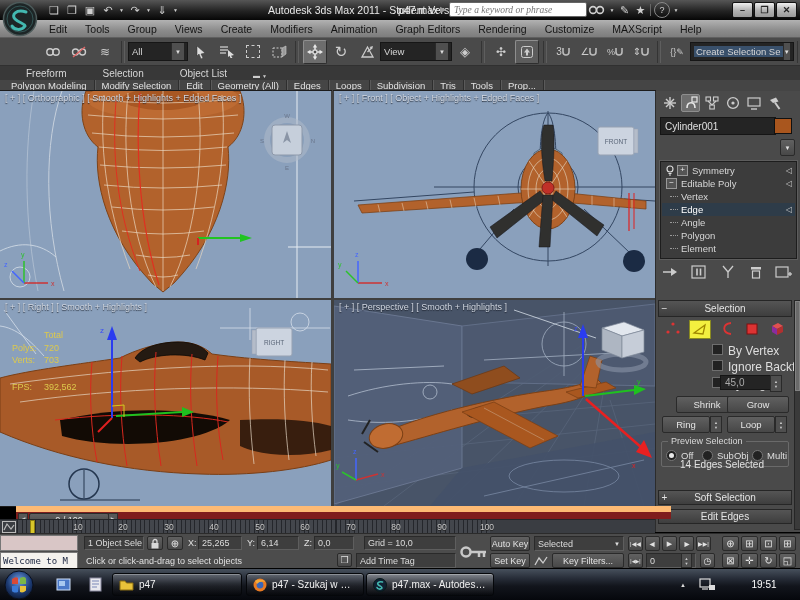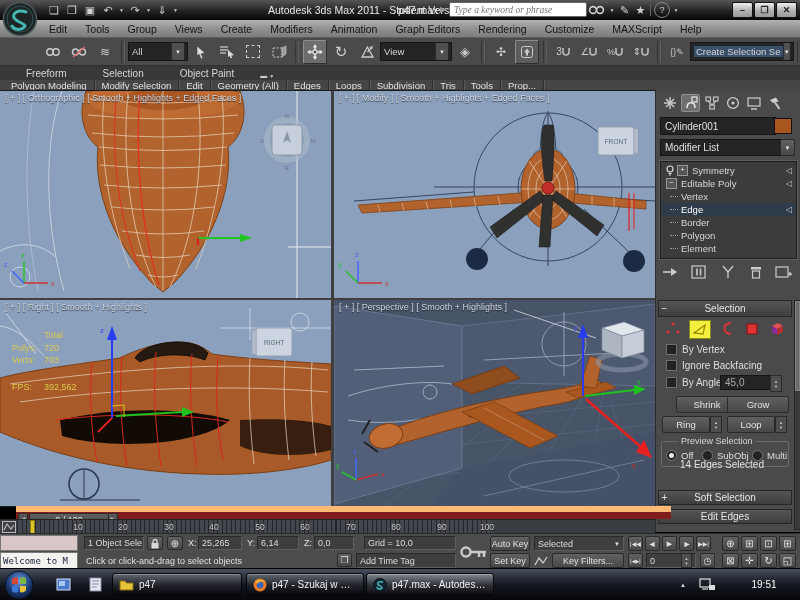--- a/index.html
+++ b/index.html
@@ -54,29 +54,29 @@
   .stackrow.sel{background:#2e3c49;color:#fff;}
   .pmbox{width:9px;height:9px;background:#555;border:1px solid #999;color:#eee;font-size:8px;line-height:7px;
          text-align:center;margin-right:4px;flex:none;}
   .tri{margin-left:auto;margin-right:3px;color:#c9c9c9;font-size:8px;}
   .treedash{display:inline-block;width:8px;border-top:1px dotted #9a9a9a;margin:0 3px 0 8px;}
   .rollhdr{height:15px;background:linear-gradient(#555,#3e3e3e);border:1px solid #262626;
            display:flex;align-items:center;color:#e4e4e4;font-size:10px;font-weight:bold;}
   .rollhdr .pm{width:11px;text-align:center;font-weight:normal;font-size:10px;}
   .rollhdr .ttl{flex:1;text-align:center;margin-right:11px;font-weight:normal;}
   .cb{width:9px;height:9px;background:#222;border:1px solid #6e6e6e;margin-right:5px;flex:none;}
-  .cbrow{position:absolute;display:flex;align-items:flex-end;color:#dedede;font-size:10px;}
+  .cbrow{position:absolute;display:flex;align-items:flex-start;color:#dedede;font-size:12px;margin-left:46px;}
   .smallbtn{background:linear-gradient(#606060,#474747);border:1px solid #2a2a2a;border-radius:2px;
             color:#e4e4e4;font-size:9.5px;display:flex;align-items:center;justify-content:center;}
   .spin{width:10px;height:15px;background:#4f4f4f;border:1px solid #2a2a2a;display:flex;flex-direction:column;
         align-items:center;justify-content:center;color:#ccc;font-size:4px;line-height:5px;}
   .radio{width:9px;height:9px;border-radius:50%;background:#222;border:1px solid #777;margin-right:4px;position:relative;flex:none;}
   .radio.on:after{content:"";position:absolute;left:2px;top:2px;width:5px;height:5px;border-radius:50%;background:#e8e8e8;}
   .fieldset{border:1px solid #6a6a6a;border-radius:2px;}
-  .fieldset .legend{position:absolute;top:-6px;left:6px;background:#4a4a4a;padding:0 3px;font-size:9px;color:#d8d8d8;margin-left:10px;}
+  .fieldset .legend{position:absolute;top:-6px;left:6px;background:#4a4a4a;padding:0 3px;font-size:9px;color:#d8d8d8;}
   
   .timeslider{left:16px;top:506px;width:655px;height:13px;background:#7f1d1d;border-top:6px solid #fdba74;box-sizing:border-box;}
   .tsarrow{position:absolute;top:1px;width:10px;height:11px;background:#585858;border:1px solid #2e2e2e;
            color:#ccc;font-size:6px;display:flex;align-items:center;justify-content:center;box-sizing:border-box;}
   .trackbar{left:0;top:519px;width:655px;height:14px;background:#3a3d42;border-top:1px solid #24262a;box-sizing:border-box;}
   .ruler{position:absolute;left:17px;top:0;width:473px;height:14px;
          background:repeating-linear-gradient(90deg,#24262b 0 1px,#43464c 1px 4.55px);}
   .ticklabel{position:absolute;top:2px;transform:translateX(-50%);font-size:8.5px;color:#c9c9c9;text-shadow:0 1px 0 #222;}
   
   .statusbar{left:0;top:533px;width:800px;height:35px;background:#4c4c4c;border-top:1px solid #2b2b2b;box-sizing:border-box;}
@@ -272,21 +272,21 @@
         <span class="txt" style="background:#39506b;padding:0 2px">Create Selection Se</span>
         <span class="arrow">▼</span>
       </div>
     <div class="tsep"></div>
 
   </div>
 
   <div class="abs ribbontabs">
     <div class="rtab">Freeform</div>
     <div class="rtab">Selection</div>
-    <div class="rtab">Object Paint</div>
+    <div class="rtab">Object List</div>
     <div style="display:flex;align-items:center;gap:2px;margin:0 0 1px 8px;color:#ccc;font-size:7px">
         <span>▬</span>
         <span style="font-size:5px">▼</span>
       </div>
   </div>
   <div class="abs ribbonpanels">
     <span class="rpanel">Polygon Modeling</span>
     <span class="rpanel">Modify Selection</span>
     <span class="rpanel">Edit</span>
     <span class="rpanel">Geometry (All)</span>
@@ -419,21 +419,21 @@
       </g>
       <g font-size="7" font-family="Liberation Sans,sans-serif">
         <line x1="24" y1="192" x2="48" y2="192" stroke="#cc3333" stroke-width="1.5"></line>
         <line x1="24" y1="192" x2="24" y2="170" stroke="#4466ff" stroke-width="1.5"></line>
         <line x1="24" y1="192" x2="12" y2="180" stroke="#2cc22c" stroke-width="1.5"></line>
         <text x="51" y="195" fill="#cc3333">x</text>
           <text x="21" y="166" fill="#4466ff">z</text>
           <text x="4" y="176" fill="#2cc22c">y</text>
       </g>
     </svg>
-    <div class="vplabel">[ + ] [ Modify ] [ Smooth + Highlights + Edged Faces ]</div>
+    <div class="vplabel">[ + ] [ Front ] [ Object + Highlights + Edged Faces ]</div>
   </div>
 
   <div class="abs vp" style="left:0;top:300px;width:331px;height:206px">
     <svg width="331" height="206">
       <rect width="331" height="206" fill="#8aa0bc"></rect>
       <g stroke="#d5deea" stroke-width="0.8" fill="none">
         <path d="M4,10 L36,54"></path>
           <path d="M0,26 C16,28 30,40 44,56"></path>
         <line x1="220" y1="28" x2="330" y2="28"></line>
           <line x1="250" y1="8" x2="250" y2="40"></line>
@@ -612,23 +612,20 @@
           <svg width="14" height="14">
             <polygon points="2,4 8,1.5 10.5,5.5 5,7" fill="#ccc"></polygon>
             <line x1="7" y1="6.5" x2="11.5" y2="13" stroke="#ccc" stroke-width="2"></line>
           </svg>
         </div>
     </div>
     <div class="abs cpfield" style="left:4px;top:26px;width:106px;height:16px">
         <span class="txt">Cylinder001</span>
       </div>
     <div class="abs" style="left:118px;top:27px;width:16px;height:14px;background:#a9561e;border:1px solid #111"></div>
-    <div class="abs cpfield" style="left:4px;top:48px;width:118px;height:15px">
-        <span class="txt">Modifier List</span>
-      </div>
     <div class="abs sbtn" style="left:124px;top:48px;width:15px;height:17px;font-size:6px">▼</div>
 
     <div class="abs stackbox" style="left:4px;top:70px;width:135px;height:96px">
       <div class="stackrow" style="top:2px">
         <svg width="10" height="11" style="margin:0 2px 0 3px;flex:none">
             <circle cx="5" cy="4" r="3" fill="none" stroke="#ddd" stroke-width="1.1"></circle>
             <line x1="3.5" y1="8.5" x2="6.5" y2="8.5" stroke="#ddd"></line>
             <line x1="4" y1="10" x2="6" y2="10" stroke="#ddd"></line>
           </svg>
         <span class="pmbox">+</span>
@@ -644,21 +641,21 @@
           <span class="treedash"></span>
           <span class="txt">Vertex</span>
         </div>
       <div class="stackrow sel" style="top:41px">
           <span class="treedash"></span>
           <span class="txt">Edge</span>
           <span class="tri">◁</span>
         </div>
       <div class="stackrow" style="top:54px">
           <span class="treedash"></span>
-          <span class="txt">Border</span>
+          <span class="txt">Angle</span>
         </div>
       <div class="stackrow" style="top:67px">
           <span class="treedash"></span>
           <span class="txt">Polygon</span>
         </div>
       <div class="stackrow" style="top:80px">
           <span class="treedash"></span>
           <span class="txt">Element</span>
         </div>
     </div>

